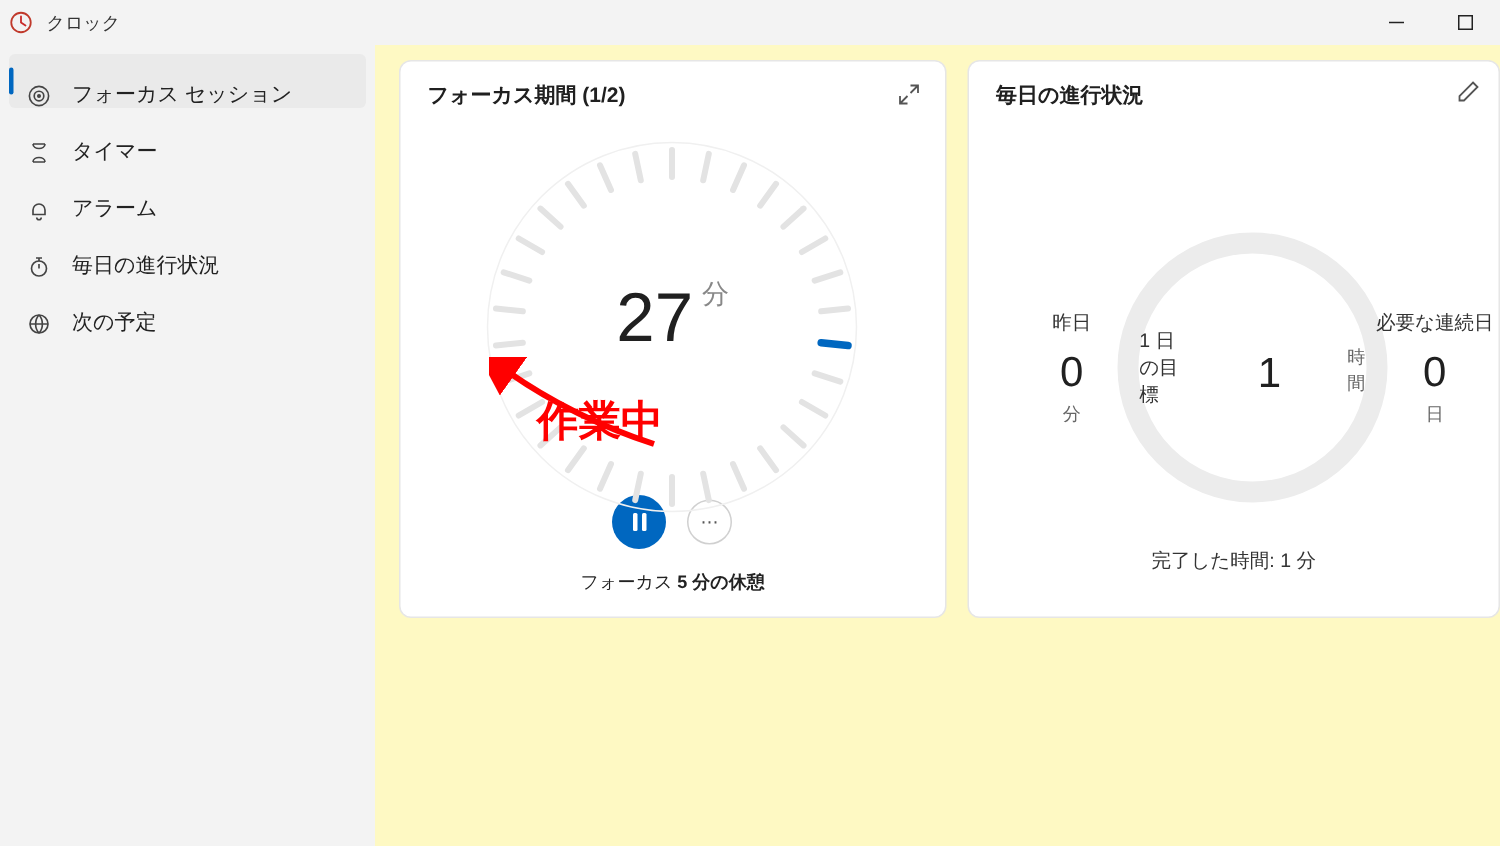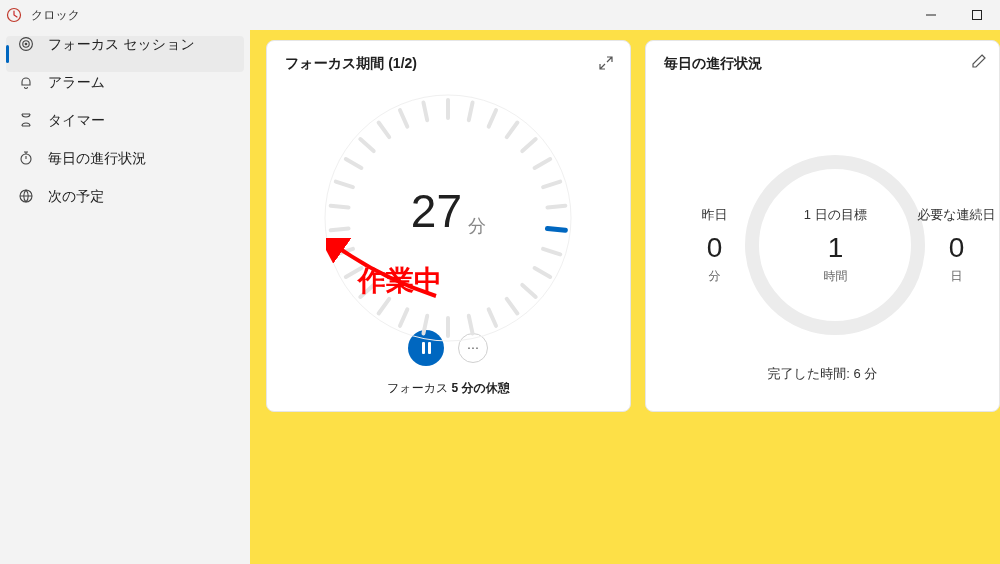--- a/index.html
+++ b/index.html
@@ -29,45 +29,45 @@
     .win-btn svg { stroke: #222; stroke-width:1; fill:none; }
 
     .body { flex:1; display:flex; overflow:hidden; }
 
     .sidebar {
       width: 250px;
       background: #f3f3f3;
       padding-top: 4px;
     }
     .side-item {
-      display:flex; align-items:flex-start;
+      display:flex; align-items:flex-end;
       height:36px; padding-left:12px; gap:14px;
       font-size: 14px; color:#222;
       border-radius: 4px;
       margin: 2px 6px;
     }
     .side-item .side-icon { width:16px; height:16px; display:flex; align-items:center; justify-content:center; color:#444; }
     .side-item.active { background:#eaeaea; }
     .side-wrap { position:relative; }
 
-    .main { flex:1; background:#fde047; padding: 10px 0 0 16px; display:flex; gap:14px; overflow:hidden; }
+    .main { flex:1; background:#fef9c3; padding: 10px 0 0 16px; display:flex; gap:14px; overflow:hidden; }
     .card {
       background:#fff; border:1px solid #e6e6e6; border-radius:8px;
       padding:14px 18px; position:relative;
     }
     .card-title { font-weight:600; font-size:14px; }
     .expand-btn { position:absolute; top:12px; right:14px; width:20px; height:20px; display:flex; align-items:center; justify-content:center; }
 
     
     .focus-card {
       width:370px; height:372px; display:flex; flex-direction:column; align-items:center;
     }
     .dial-wrap { margin-top:20px; position:relative; width:250px; height:250px; display:flex; align-items:center; justify-content:center; }
     .dial-wrap svg { position:absolute; top:0; left:0; }
-    .dial-center { display:flex; align-items:flex-end; gap:6px; }
+    .dial-center { display:flex; align-items:flex-start; gap:6px; }
     .dial-num { font-size:46px; font-weight:400; }
     .dial-unit { font-size:18px; color:#888; }
     .controls-row { display:flex; gap:14px; align-items:center; margin-top:2px; }
     .pause-btn {
       width:36px; height:36px; border-radius:50%; background:#0067c0;
       display:flex; align-items:center; justify-content:center; cursor:pointer;
     }
     .pause-btn span {
       display:flex; gap:3px;
     }
@@ -86,22 +86,23 @@
     .edit-btn { position:absolute; top:12px; right:8px; width:20px; height:20px; }
     .metrics-row {
       display:flex; align-items:center; justify-content:space-around; margin-top:82px;
     }
     .metric { text-align:center; min-width:80px; }
     .m-label { font-size:13px; color:#333; }
     .m-value { font-size:28px; font-weight:400; margin-top:8px; }
     .m-unit { font-size:12px; color:#666; margin-top:4px; }
     .goal-ring {
       width:180px; height:180px; border-radius:50%; border:14px solid #ececec;
-      display:flex; flex-direction:column; align-items:center; justify-content:center;
+      display:flex; flex-direction:row; align-items:center; justify-content:center;
       margin:0 -30px;
+      gap:44px;
     }
     .goal-ring .m-label{ font-size:13px; }
     .completed-line { text-align:center; font-size:13px; color:#333; margin-top:30px; }
 
     .annotation {
       position:absolute; pointer-events:none;margin-top:24px;
     }
     .anno-text { font-size:28px; color:#ff0000; font-weight:600; }
   </style>
 </head>
@@ -143,32 +144,32 @@
                 <circle cx="8" cy="8" r="3.2"></circle>
                 <circle cx="8" cy="8" r="0.8" fill="#444"></circle>
               </svg>
           </span>
           <span>フォーカス セッション</span>
         </div>
       </div>
       <div class="side-item">
         <span class="side-icon">
           <svg width="16" height="16" viewBox="0 0 16 16" fill="none" stroke="#444" stroke-width="1.1">
+              <path d="M4 2 H12 M4 14 H12 M4 2 C4 6 12 6 12 2 M4 14 C4 10 12 10 12 14"></path>
+            </svg>
+        </span>
+        <span>タイマー</span>
+      </div>
+      <div class="side-item">
+        <span class="side-icon">
+          <svg width="16" height="16" viewBox="0 0 16 16" fill="none" stroke="#444" stroke-width="1.1">
               <path d="M4 11 V8 a4 4 0 0 1 8 0 V11 H4 Z M6.5 13 a1.5 1.5 0 0 0 3 0"></path>
             </svg>
         </span>
         <span>アラーム</span>
-      </div>
-      <div class="side-item">
-        <span class="side-icon">
-          <svg width="16" height="16" viewBox="0 0 16 16" fill="none" stroke="#444" stroke-width="1.1">
-              <path d="M4 2 H12 M4 14 H12 M4 2 C4 6 12 6 12 2 M4 14 C4 10 12 10 12 14"></path>
-            </svg>
-        </span>
-        <span>タイマー</span>
       </div>
       <div class="side-item">
         <span class="side-icon">
           <svg width="16" height="16" viewBox="0 0 16 16" fill="none" stroke="#444" stroke-width="1.1">
               <circle cx="8" cy="9" r="5"></circle>
               <path d="M6 2 H10 M8 2 V4 M8 6 V9"></path>
             </svg>
         </span>
         <span>毎日の進行状況</span>
       </div>
@@ -269,21 +270,21 @@
             <div class="m-unit">時間</div>
           </div>
 
           <div class="metric" style="margin-right:-26px;">
             <div class="m-label">必要な連続日</div>
             <div class="m-value">0</div>
             <div class="m-unit">日</div>
           </div>
         </div>
 
-        <div class="completed-line">完了した時間: 6 分</div>
+        <div class="completed-line">完了した時間: 1 分</div>
       </div>
 
       <div class="annotation" style="left:326px; top:214px;">
         <svg width="120" height="70" viewBox="0 0 120 70">
           <defs>
             <marker id="arrowhead" markerWidth="8" markerHeight="8" refX="2" refY="4" orient="auto">
               <polygon points="0 0, 8 4, 0 8" fill="#ff0000"></polygon>
             </marker>
           </defs>
           <path d="M110 58 Q 55 40 10 8" stroke="#ff0000" stroke-width="4" fill="none" marker-end="url(#arrowhead)"></path>

